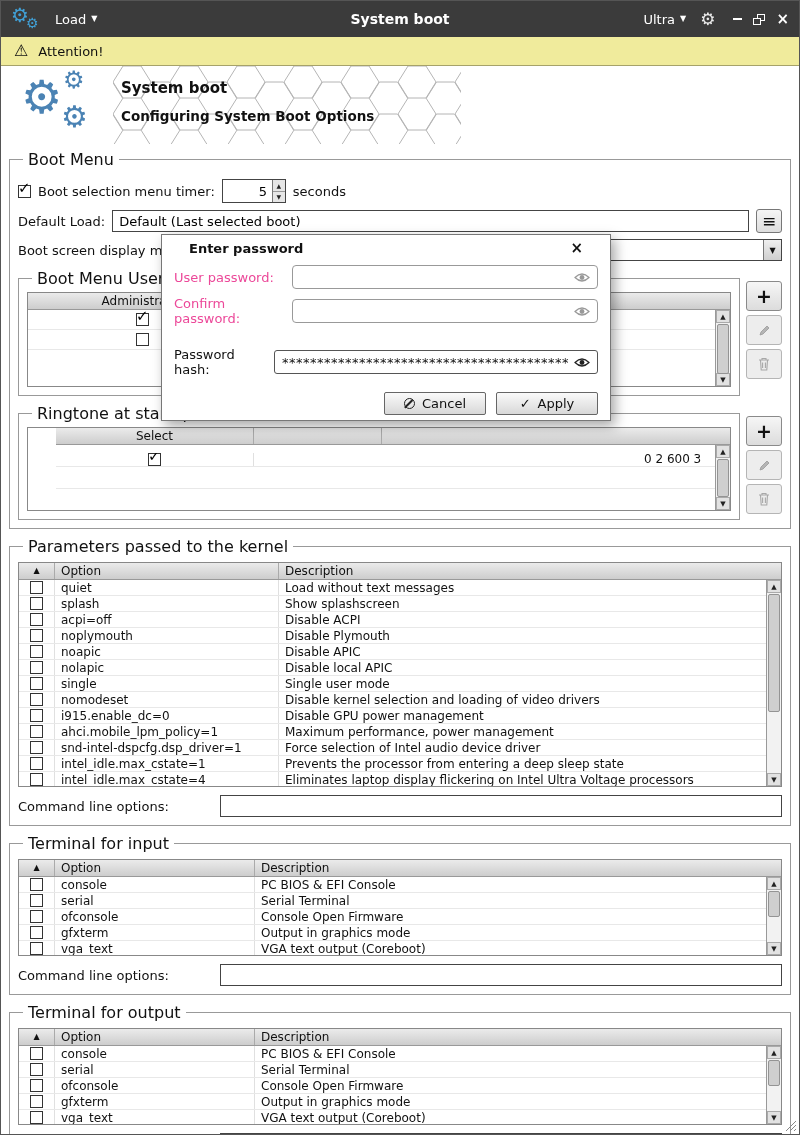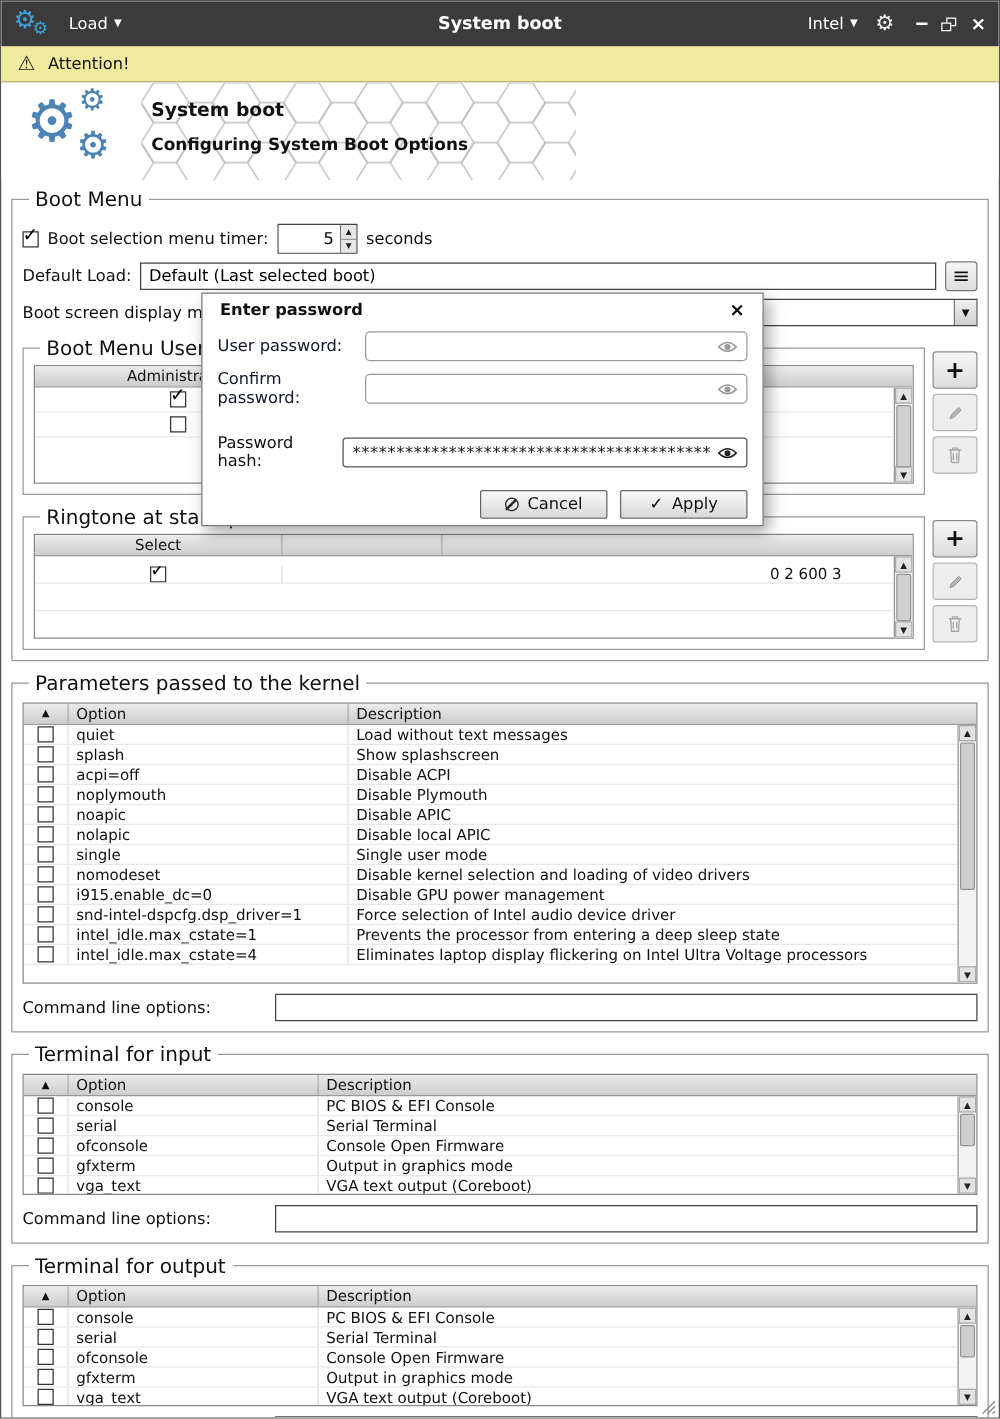--- a/index.html
+++ b/index.html
@@ -84,42 +84,42 @@
   .narrow .c1 { width:200px; }
   .c2 { flex:1; border-right:none; }
   .uc0 { width:230px; justify-content:center; padding:0; }
   .uc1 { flex:1; border-right:none; }
   .rc0 { width:198px; justify-content:center; padding:0; }
   .rc1 { width:128px; }
   .rc2 { flex:1; border-right:none; padding:0 0 0 262px; }
   .ktable { height:225px; margin-top:2px; }
   .ttable { height:97px; margin-top:2px; }
   .utable { height:95px; }
-  .rtable { height:84px; }
+  .rtable { height:84px;padding-left:28px; }
 
   .cb { width:13px; height:13px; border:1.6px solid #333; background:#fff; position:relative; display:inline-block; flex:0 0 auto; }
   .cb.on::after { content:"✓"; position:absolute; left:-1px; top:-7px; font-size:15px; font-weight:bold; color:#000; }
 
   .vscroll { position:absolute; right:0; top:17px; bottom:0; width:15px; border-left:1px solid #999; background:#f2f2f2; display:flex; flex-direction:column; }
   .utable .vscroll, .rtable .vscroll { top:17px; }
   .sarrow { height:13px; font-size:7px; text-align:center; line-height:13px; background:#e2e2e2; border:1px solid #aaa; color:#222; flex:0 0 auto; }
   .strack { flex:1; position:relative; }
   .sthumb { position:absolute; left:1px; right:1px; background:#cfcfcf; border:1px solid #949494; border-radius:2px; }
 
   .cmd-row { display:flex; align-items:center; gap:8px; margin-top:8px; }
   .cmd-label { width:194px; flex:0 0 auto; }
   .cmd-input { flex:1; height:22px; }
 
   
   .dialog { position:absolute; left:160px; top:233px; width:450px; height:187px; background:#fff; border:1px solid #777; box-shadow:4px 5px 12px rgba(0,0,0,.35); z-index:50; }
-  .dlg-head { display:flex; align-items:center; padding:6px 14px 2px; }
+  .dlg-head { display:flex; align-items:center; padding:6px 27px 2px; }
   .dlg-title { font-weight:bold; flex:1; }
   .dlg-close { font-size:15px; font-weight:bold; line-height:1; }
   .dlg-row { display:flex; align-items:center; margin:7px 12px 0; }
-  .dlg-label { width:118px; color:#0f172a; flex:0 0 auto; }
+  .dlg-label { width:118px; color:#ec4899; flex:0 0 auto; }
   .dlg-label.dark { color:#111; width:100px; }
   .pw-input { flex:1; min-width:0; height:24px; border:1px solid #999; border-radius:4px; display:flex; align-items:center; padding:0 7px; background:#fff; }
   .pw-input input { border:0; outline:none; flex:1; font:inherit; min-width:0; }
   .pw-input .stars { flex:1; overflow:hidden; font-size:13px; letter-spacing:0.5px; white-space:nowrap; }
   .hash-row { margin-top:21px; }
   .hash-row .pw-input { border-radius:3px; border-color:#555; }
   .eye { color:#999; display:flex; align-items:center; flex:0 0 auto; margin-left:5px; }
   .eye.dark { color:#222; }
   .dlg-buttons { display:flex; justify-content:flex-end; gap:10px; margin:15px 12px 0; }
   .dlg-btn { height:23px; min-width:102px; border:1px solid #666; border-radius:2px; background:linear-gradient(#fafafa,#d8d8d8); display:flex; align-items:center; justify-content:center; gap:7px; font-size:13px; padding:0 10px; }
@@ -138,21 +138,21 @@
       <span class="g1">⚙</span>
       <span class="g2">⚙</span>
     </span>
     <span class="tb-menu">
       <span>Load</span>
       <span class="tb-caret">▼</span>
     </span>
     <span class="tb-title">System boot</span>
     <span class="tb-right">
       <span class="tb-menu">
-        <span>Intel</span>
+        <span>Ultra</span>
         <span class="tb-caret">▼</span>
       </span>
       <span class="tb-gear-single">⚙</span>
       <span class="winbtns">
         <span class="win-min"></span>
         <span class="win-restore">
             <span class="r2"></span>
             <span class="r1"></span>
           </span>
         <span class="win-close">×</span>
@@ -395,20 +395,27 @@
             <div class="tc c0">
               <span class="cb"></span>
             </div>
             <div class="tc c1">i915.enable_dc=0</div>
             <div class="tc c2">Disable GPU power management</div>
           </div>
           <div class="trow">
             <div class="tc c0">
               <span class="cb"></span>
             </div>
+            <div class="tc c1">ahci.mobile_lpm_policy=1</div>
+            <div class="tc c2">Maximum performance, power management</div>
+          </div>
+          <div class="trow">
+            <div class="tc c0">
+              <span class="cb"></span>
+            </div>
             <div class="tc c1">snd-intel-dspcfg.dsp_driver=1</div>
             <div class="tc c2">Force selection of Intel audio device driver</div>
           </div>
           <div class="trow">
             <div class="tc c0">
               <span class="cb"></span>
             </div>
             <div class="tc c1">intel_idle.max_cstate=1</div>
             <div class="tc c2">Prevents the processor from entering a deep sleep state</div>
           </div>

